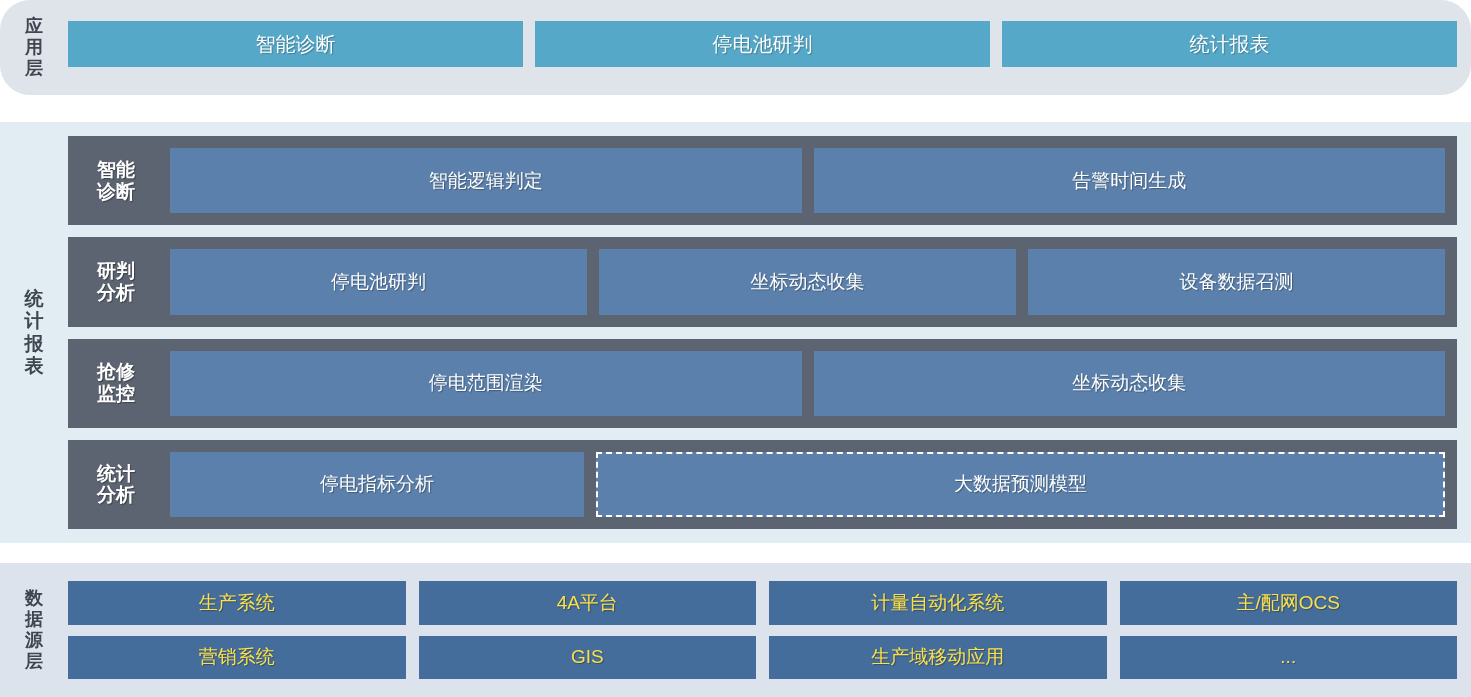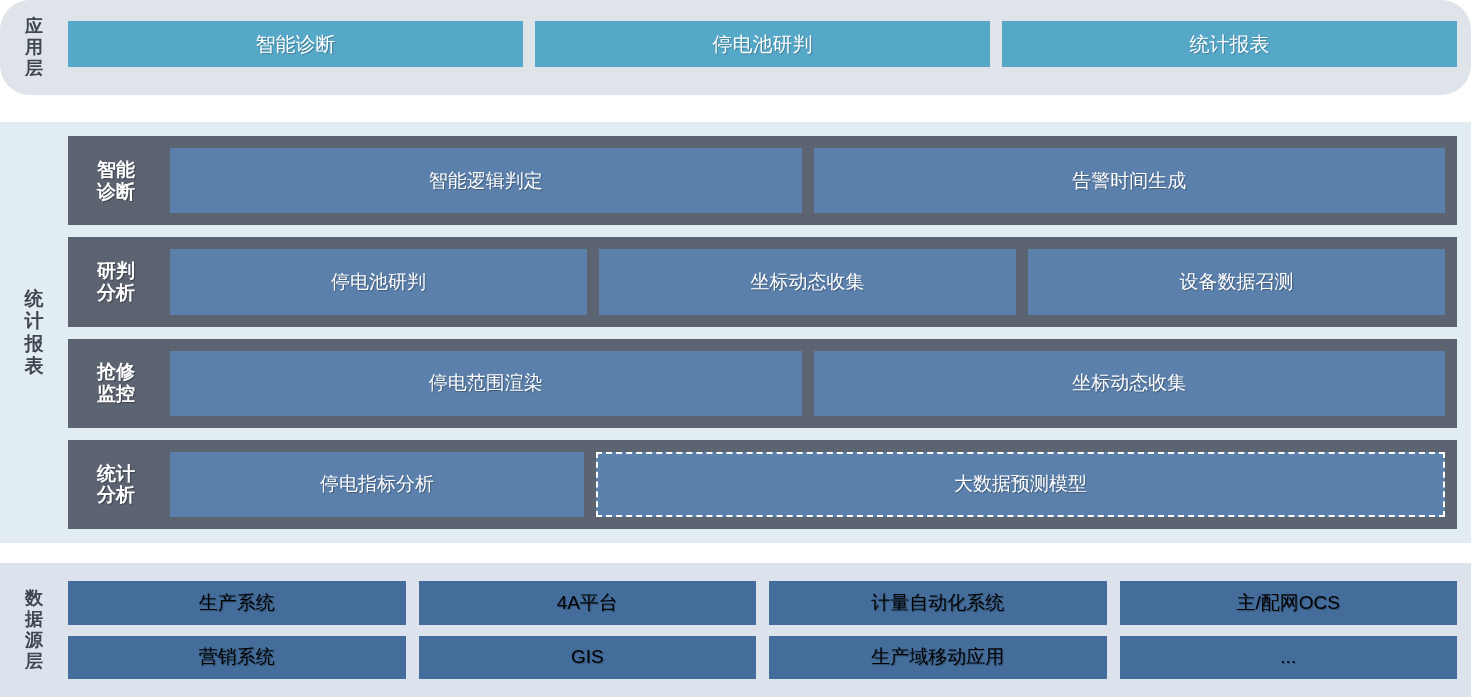--- a/index.html
+++ b/index.html
@@ -168,21 +168,21 @@
   .src-row {
     flex: 1 1 0;
     display: flex;
     flex-direction: row;
     gap: 13px;
     align-items: stretch;
   }
   .src-box {
     flex: 1 1 0;
     background: #446d9b;
-    color: #000000;
+    color: #fde047;
     font-size: 19px;
     display: flex;
     align-items: center;
     justify-content: center;
     text-shadow: 1px 1px 1px rgba(0,0,0,0.3);
     box-sizing: border-box;
   }
 </style>
 </head>
 <body>

